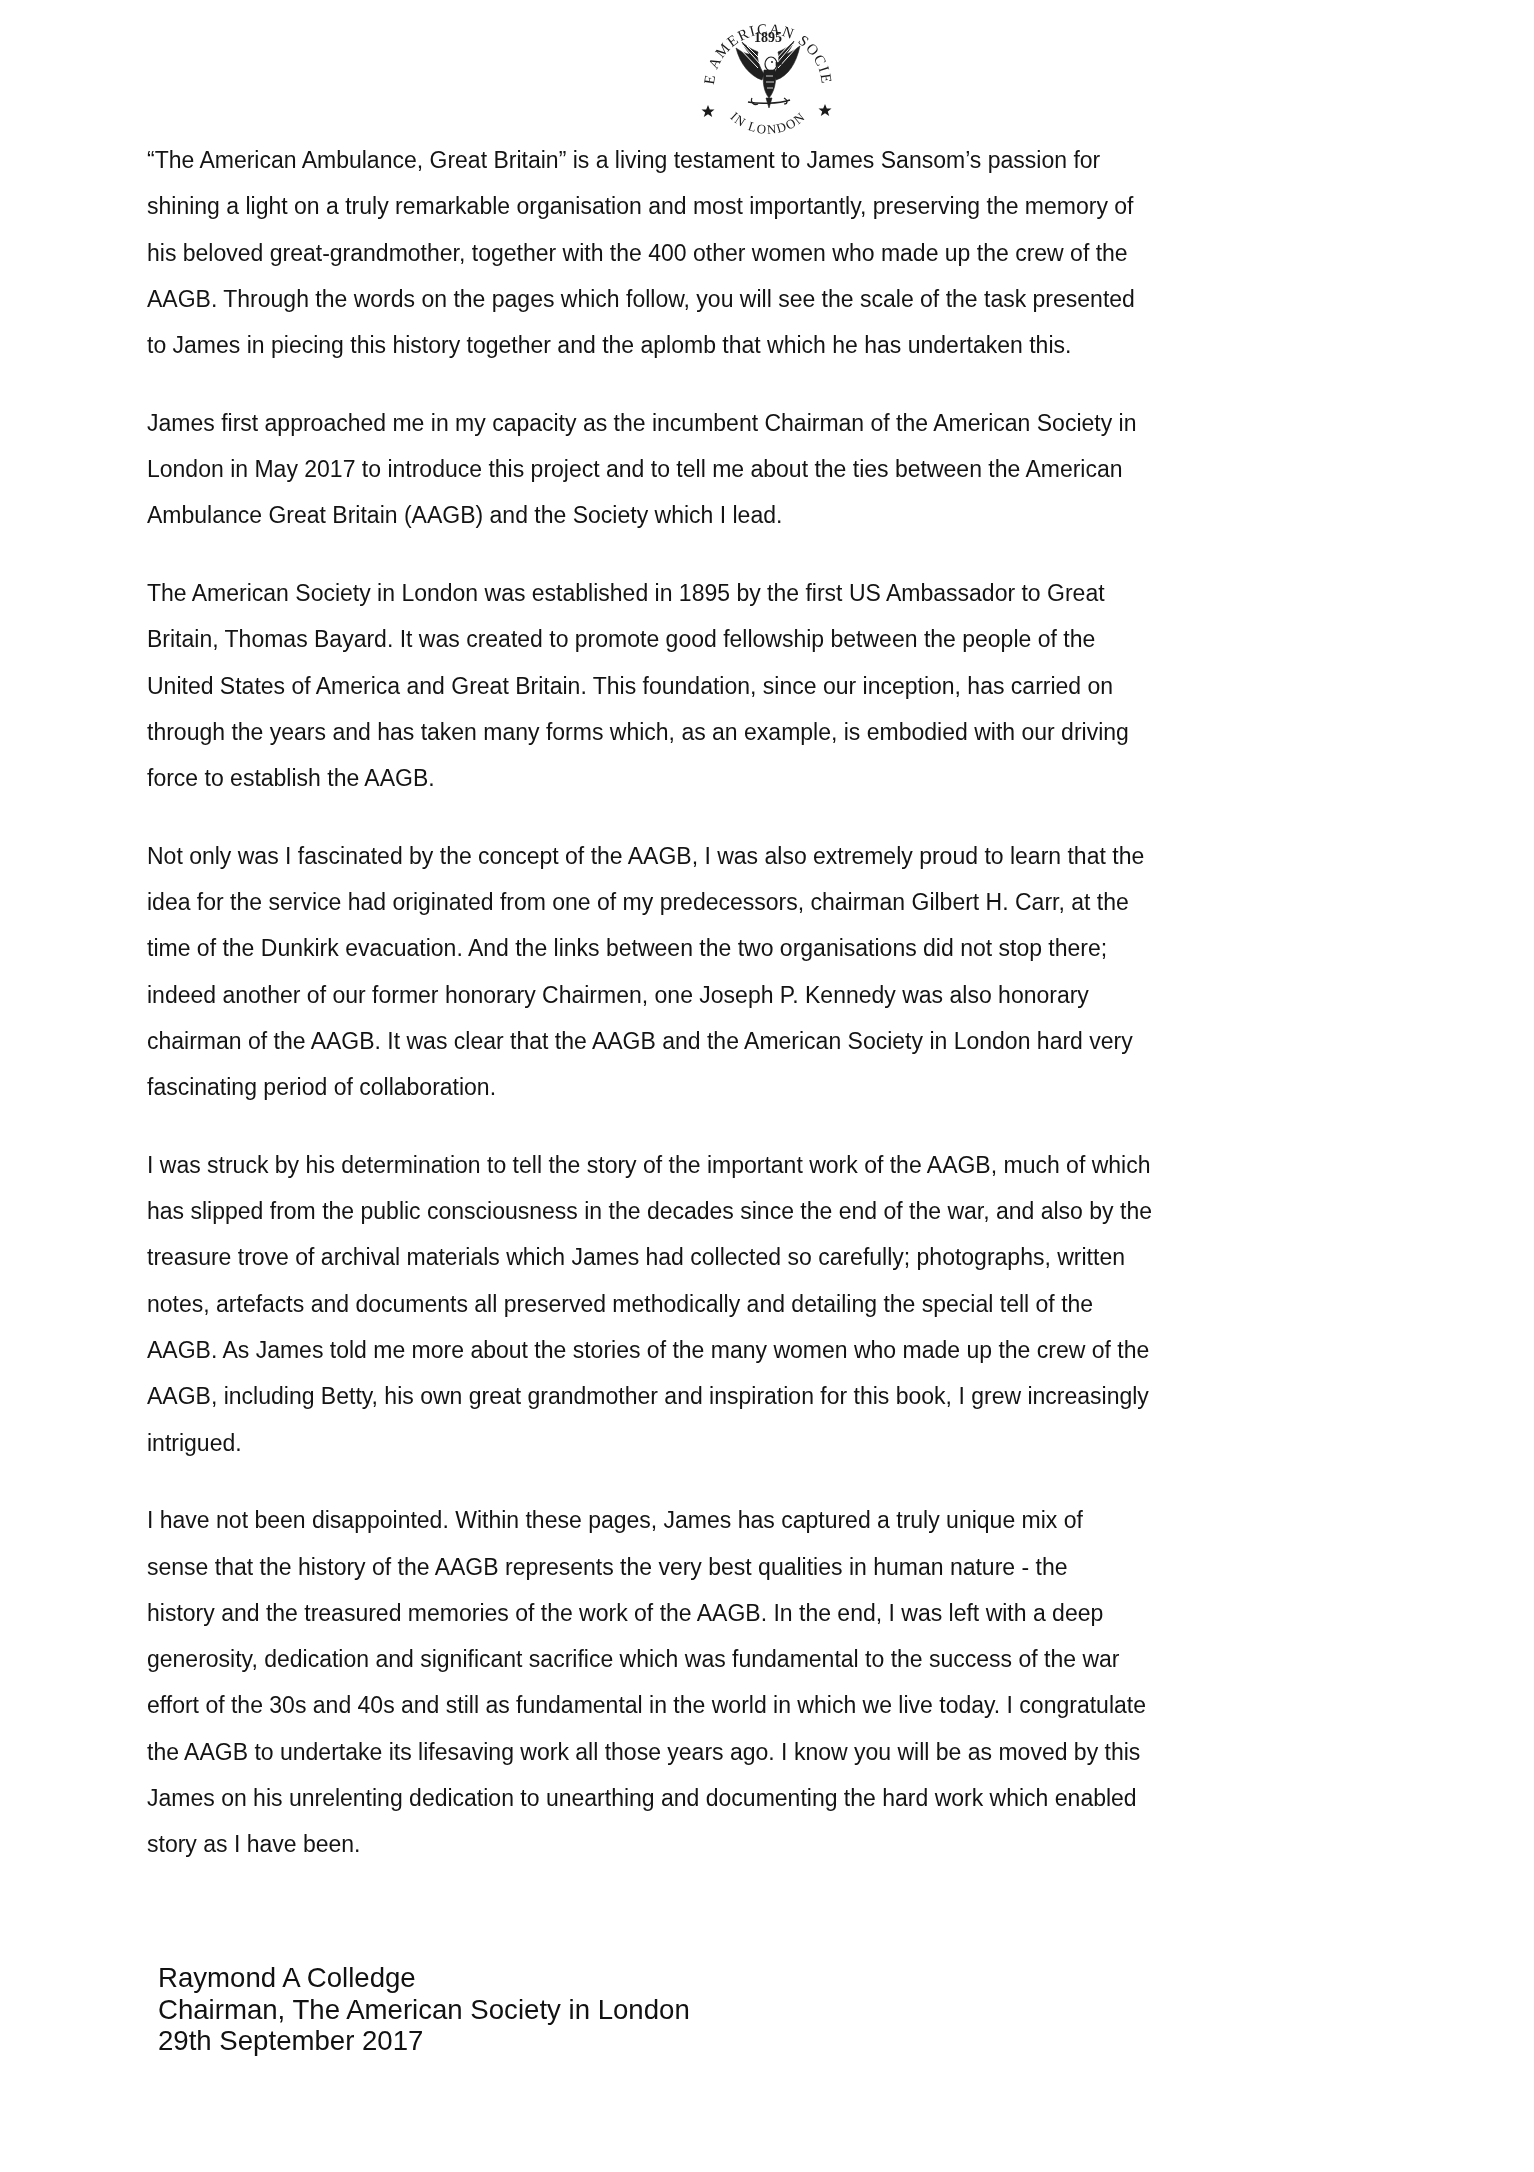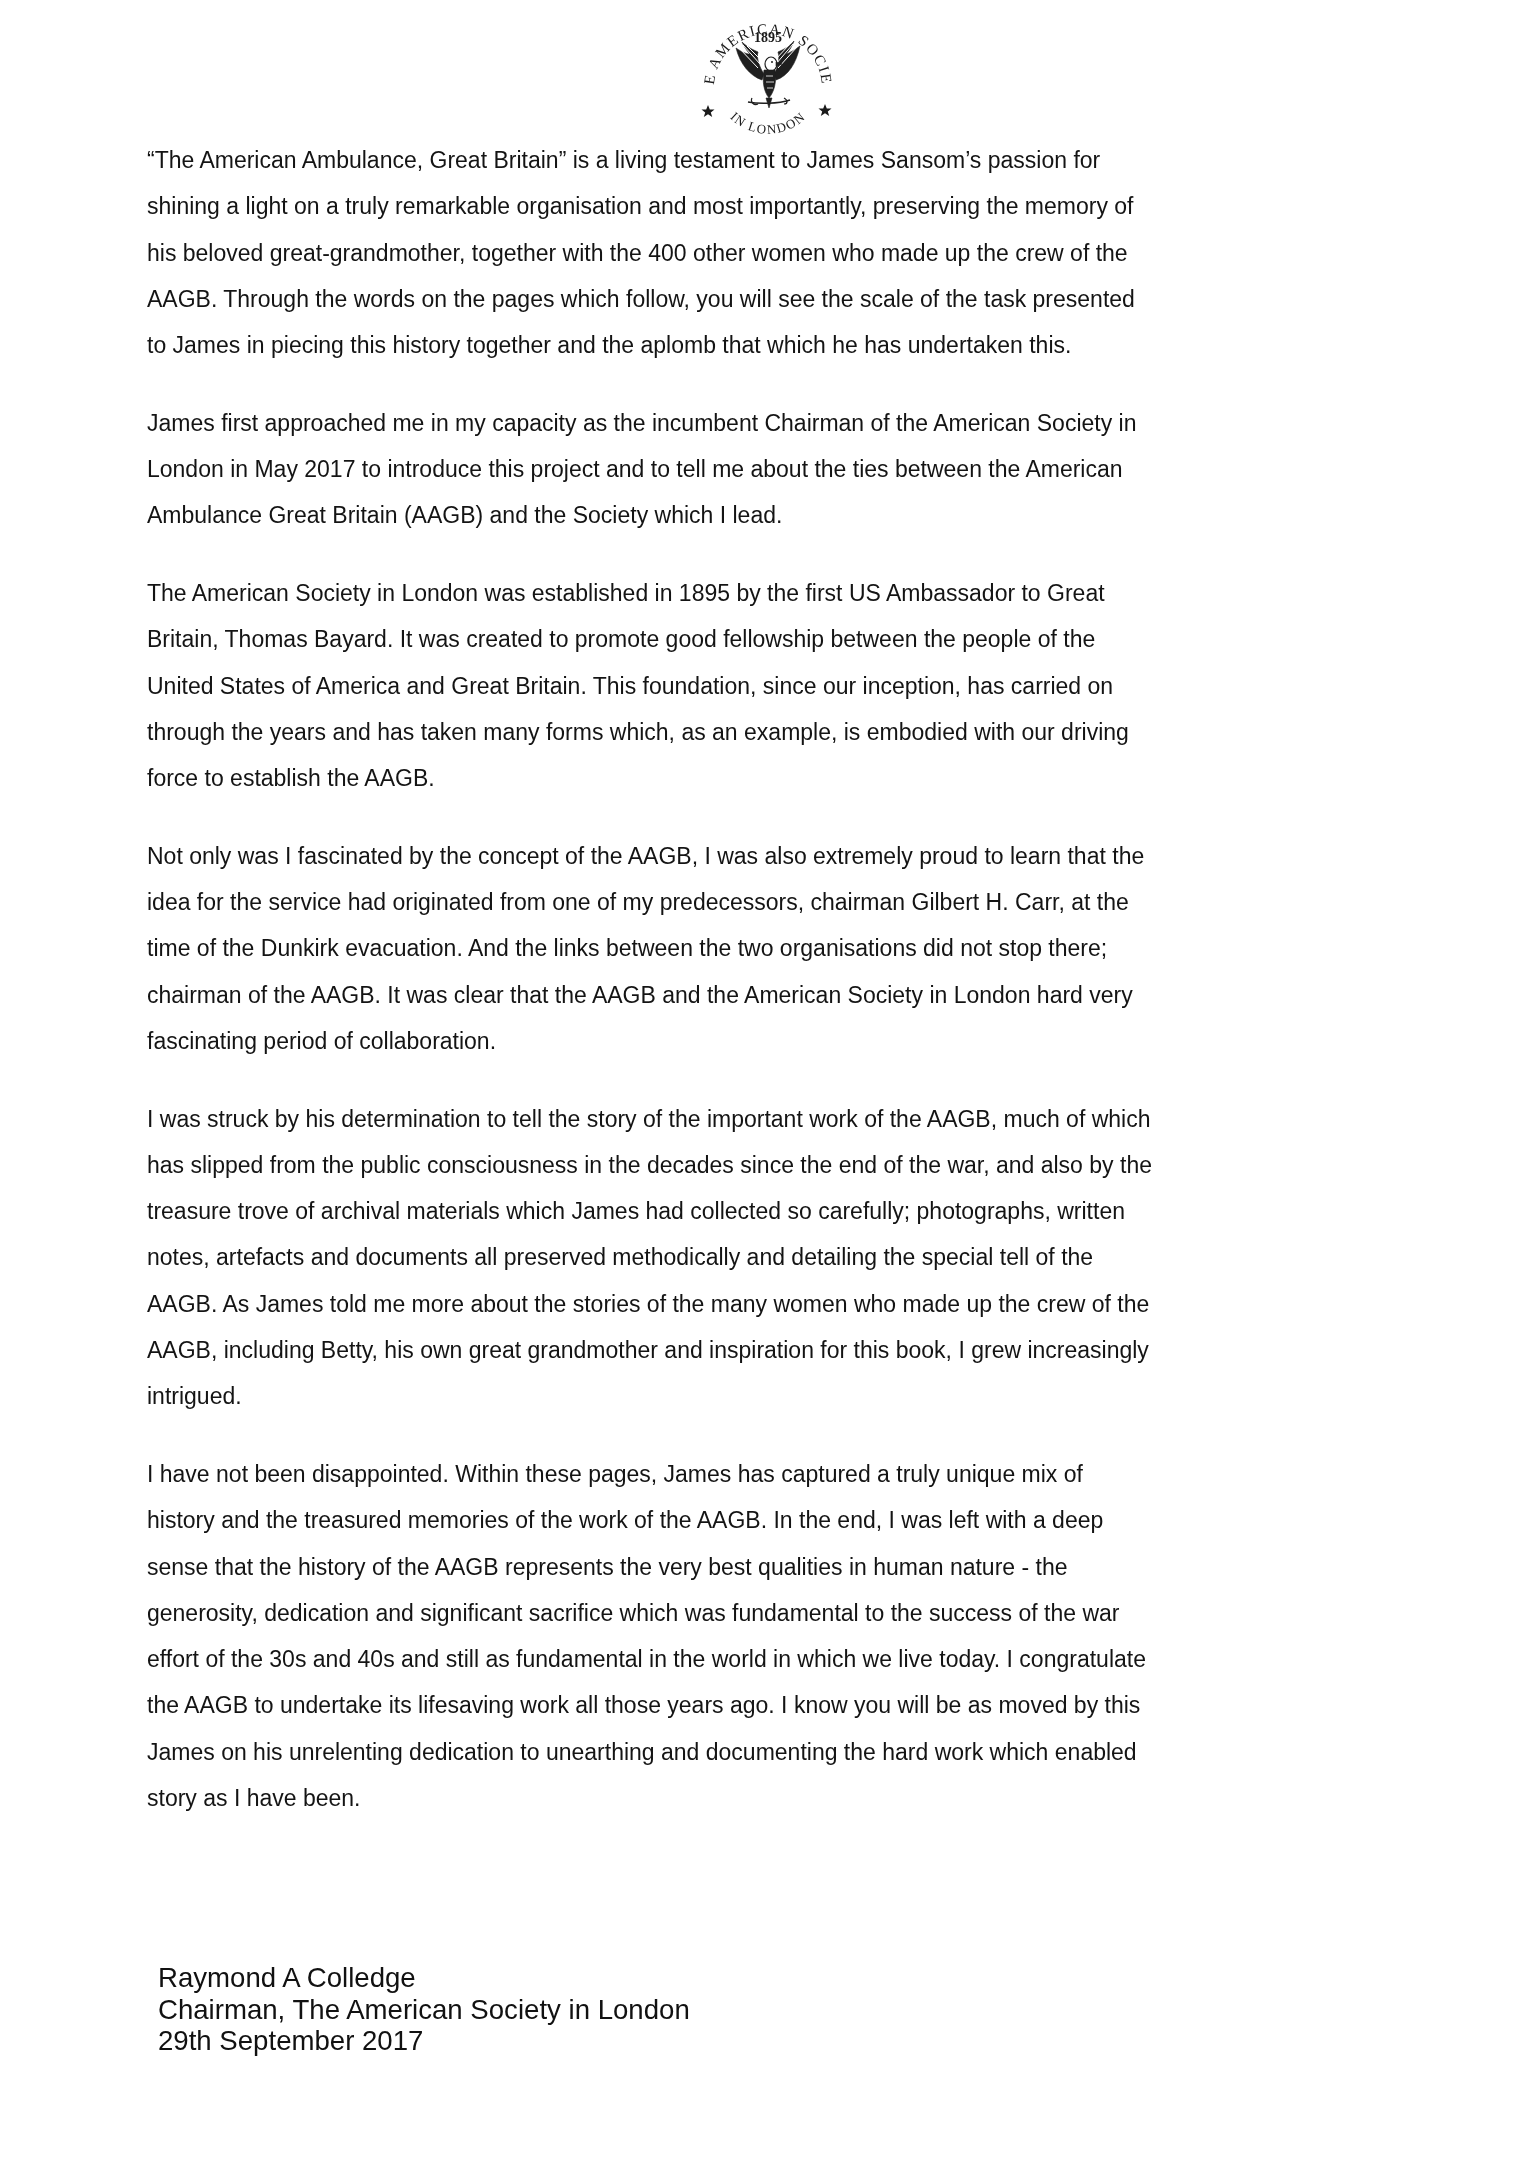--- a/index.html
+++ b/index.html
@@ -85,36 +85,37 @@
       <span class="line">The American Society in London was established in 1895 by the first US Ambassador to Great</span>
       <span class="line">Britain, Thomas Bayard. It was created to promote good fellowship between the people of the</span>
       <span class="line">United States of America and Great Britain. This foundation, since our inception, has carried on</span>
       <span class="line">through the years and has taken many forms which, as an example, is embodied with our driving</span>
       <span class="line">force to establish the AAGB.</span>
     </p>
     <p class="para">
       <span class="line">Not only was I fascinated by the concept of the AAGB, I was also extremely proud to learn that the</span>
       <span class="line">idea for the service had originated from one of my predecessors, chairman Gilbert H. Carr, at the</span>
       <span class="line">time of the Dunkirk evacuation. And the links between the two organisations did not stop there;</span>
+      <span class="line">indeed another of our former honorary Chairmen, one Joseph P. Kennedy was also honorary</span>
       <span class="line">chairman of the AAGB. It was clear that the AAGB and the American Society in London hard very</span>
       <span class="line">fascinating period of collaboration.</span>
     </p>
     <p class="para">
       <span class="line">I was struck by his determination to tell the story of the important work of the AAGB, much of which</span>
       <span class="line">has slipped from the public consciousness in the decades since the end of the war, and also by the</span>
       <span class="line">treasure trove of archival materials which James had collected so carefully; photographs, written</span>
       <span class="line">notes, artefacts and documents all preserved methodically and detailing the special tell of the</span>
       <span class="line">AAGB. As James told me more about the stories of the many women who made up the crew of the</span>
       <span class="line">AAGB, including Betty, his own great grandmother and inspiration for this book, I grew increasingly</span>
       <span class="line">intrigued.</span>
     </p>
     <p class="para">
       <span class="line">I have not been disappointed. Within these pages, James has captured a truly unique mix of</span>
+      <span class="line">sense that the history of the AAGB represents the very best qualities in human nature - the</span>
       <span class="line">history and the treasured memories of the work of the AAGB. In the end, I was left with a deep</span>
-      <span class="line">sense that the history of the AAGB represents the very best qualities in human nature - the</span>
       <span class="line">generosity, dedication and significant sacrifice which was fundamental to the success of the war</span>
       <span class="line">effort of the 30s and 40s and still as fundamental in the world in which we live today. I congratulate</span>
       <span class="line">the AAGB to undertake its lifesaving work all those years ago. I know you will be as moved by this</span>
       <span class="line">James on his unrelenting dedication to unearthing and documenting the hard work which enabled</span>
       <span class="line">story as I have been.</span>
     </p>
   </div>
 
   <div class="signature">
     <span class="sig-line">Raymond A Colledge</span>

